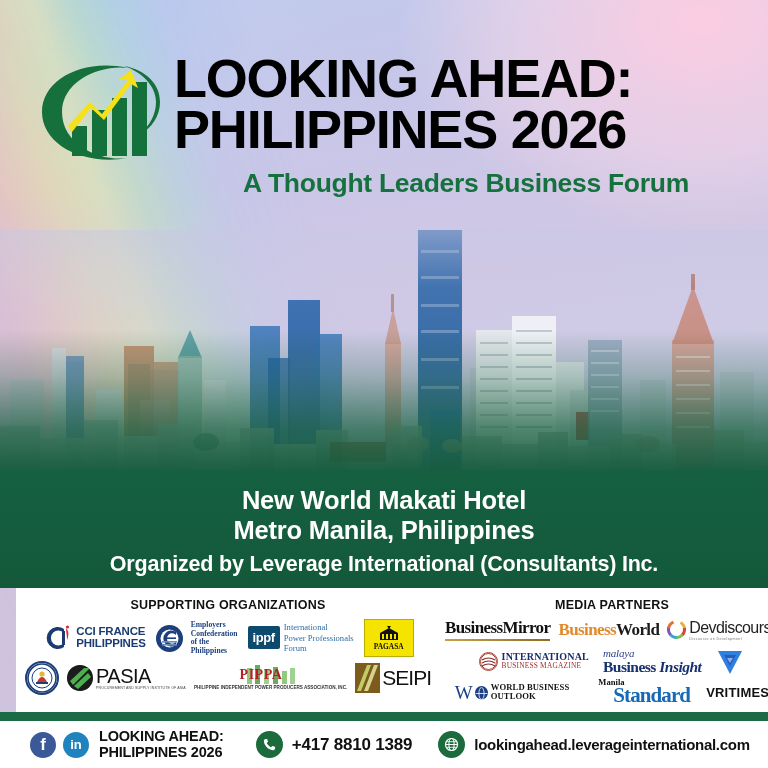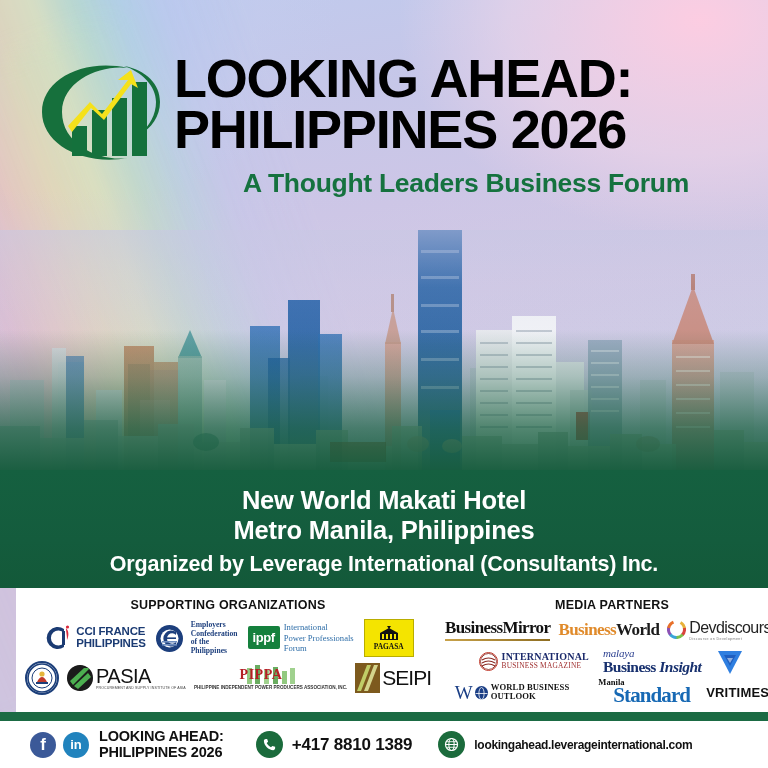--- a/index.html
+++ b/index.html
@@ -144,21 +144,21 @@
   .cci-mark{width:30px;height:30px;position:relative;}
   .cci-txt{font-size:11.5px;font-weight:bold;color:#1b3b73;line-height:1.02;letter-spacing:-.2px;}
 
   
   .ecop{gap:8px;}
   .ecop-mark{width:27px;height:27px;border-radius:50%;background:#1d3f7d;position:relative;}
   .ecop-txt{font-family:"Liberation Serif",serif;font-size:7.6px;font-weight:bold;color:#1d3f7d;line-height:1.12;}
 
   
   .ippf{gap:4px;}
-  .ippf-box{background:#15803d;color:#fff;font-weight:bold;font-size:13px;padding:4px 5px;border-radius:2px;letter-spacing:-.4px;}
+  .ippf-box{background:#0c4a6e;color:#fff;font-weight:bold;font-size:13px;padding:4px 5px;border-radius:2px;letter-spacing:-.4px;}
   .ippf-txt{font-family:"Liberation Serif",serif;font-size:8.6px;color:#2f6ea8;line-height:1.25;}
 
   
   .pagasa{width:48px;height:36px;background:#f4e400;border:1px solid #b9ad00;
           display:flex;flex-direction:column;align-items:center;justify-content:center;}
   .pagasa-em{width:26px;height:15px;}
   .pagasa-txt{font-family:"Liberation Serif",serif;font-size:7.4px;font-weight:bold;color:#111;margin-top:1px;}
 
   
   .seal{width:30px;height:30px;border-radius:50%;background:#fff;border:2px solid #1c3f7a;position:relative;}
@@ -222,21 +222,21 @@
   }
   .fb,.li{width:26px;height:26px;border-radius:50%;display:flex;align-items:center;justify-content:center;
           color:#fff;font-weight:bold;font-family:"Liberation Sans",sans-serif;}
   .fb{background:#3b5998;font-size:17px;margin-left:30px;}
   .li{background:#2183bd;font-size:13px;margin-left:7px;}
   .handle{margin-left:10px;font-weight:bold;font-size:14.5px;color:#111;line-height:1.1;letter-spacing:-.2px;}
   .circ-green{width:27px;height:27px;border-radius:50%;background:#1b6b3c;display:flex;align-items:center;justify-content:center;}
   .phone-wrap{display:flex;align-items:center;margin-left:32px;}
   .phone-txt{margin-left:9px;font-weight:bold;font-size:17px;color:#111;letter-spacing:-.2px;}
   .web-wrap{display:flex;align-items:center;margin-left:26px;}
-  .web-txt{margin-left:9px;font-weight:bold;font-size:12px;color:#111;letter-spacing:-.3px;}
+  .web-txt{margin-left:9px;font-weight:bold;font-size:15px;color:#111;letter-spacing:-.3px;}
 </style>
 </head>
 <body>
 
 <div class="poster">
 
   <div class="sky"></div>
   <div class="rainbow"></div>
   <div class="rainbow2"></div>
   <div class="haze"></div>

